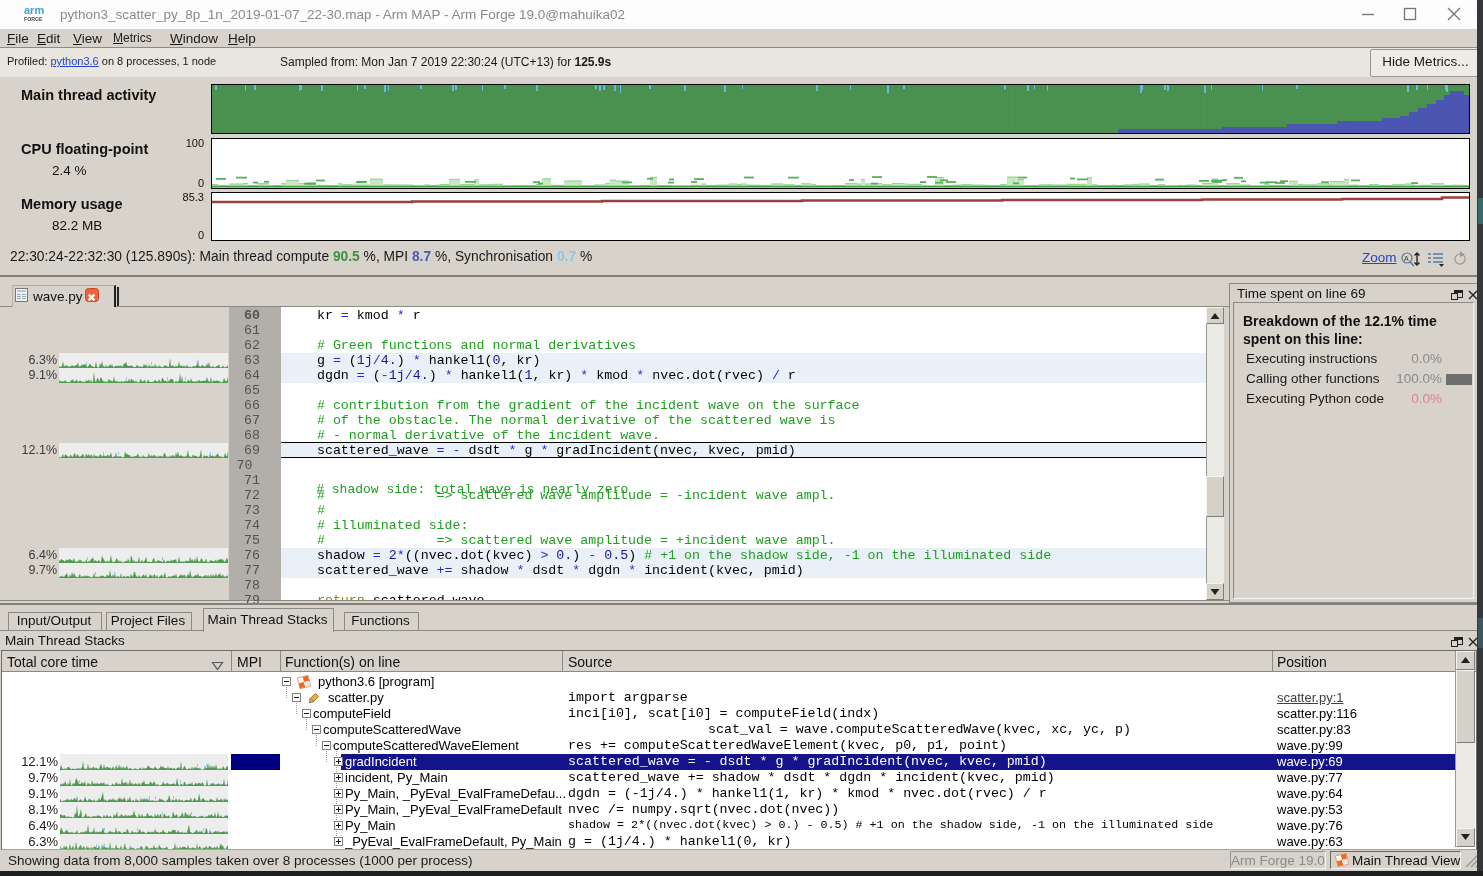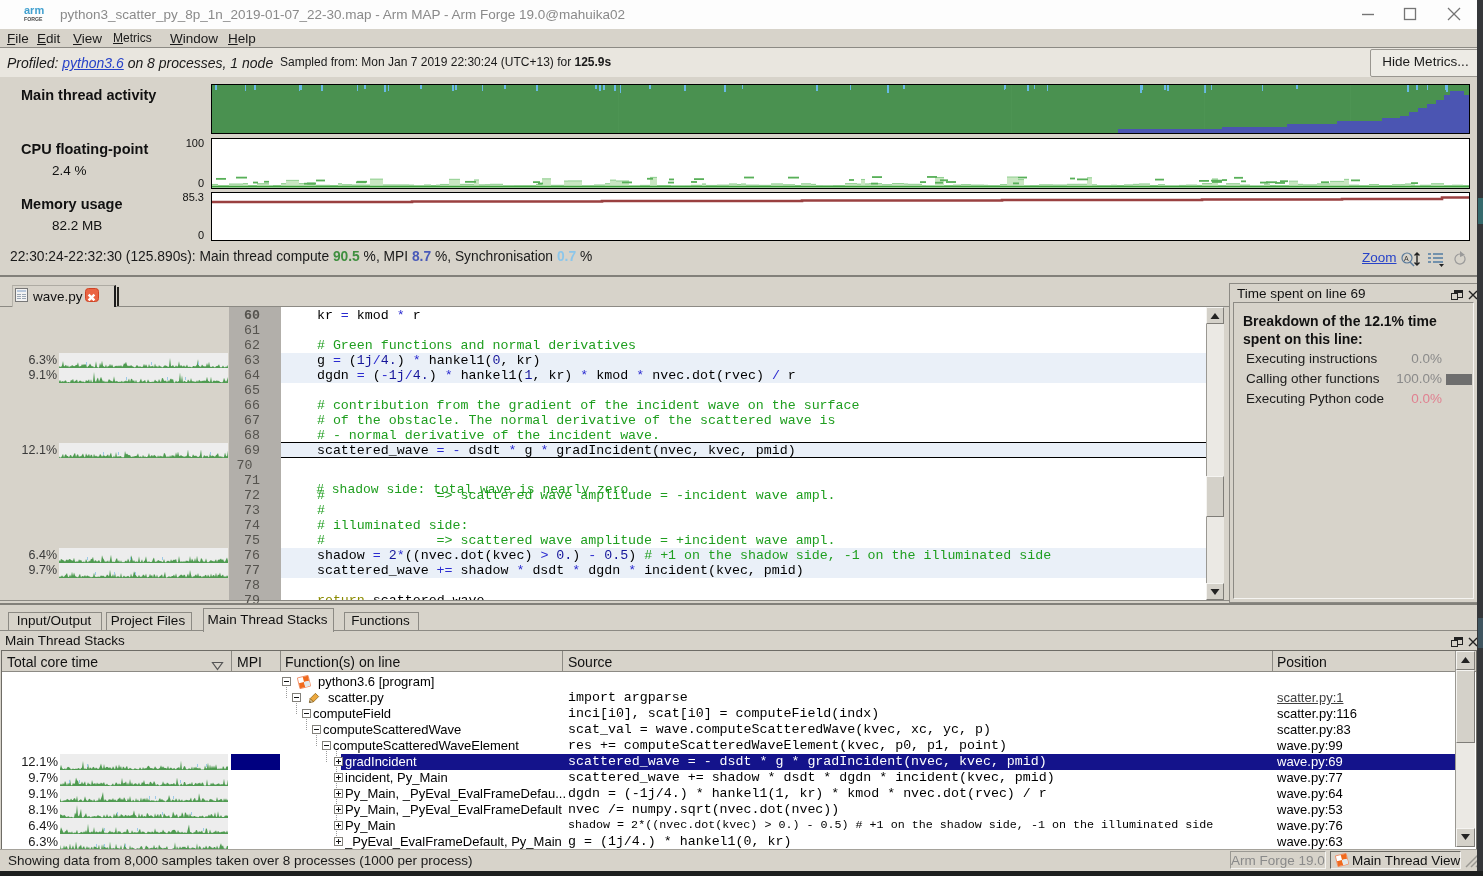--- a/index.html
+++ b/index.html
@@ -13,21 +13,21 @@
       <line x1="101" y1="8" x2="89" y2="20" stroke="#757575" stroke-width="1.3"></line>
     </svg></div>
 <div style="position:absolute;left:0px;top:29px;width:1483px;height:18px;background:#d7d3ca;border-bottom:1px solid #8c8a84;"></div>
 <div class="s" style="position:absolute;left:7px;top:31px;width:60px;height:16px;font-size:13.5px;color:#1a1a1a;"><u>F</u>ile</div>
 <div class="s" style="position:absolute;left:37px;top:31px;width:60px;height:16px;font-size:13.5px;color:#1a1a1a;"><u>E</u>dit</div>
 <div class="s" style="position:absolute;left:73px;top:31px;width:60px;height:16px;font-size:13.5px;color:#1a1a1a;"><u>V</u>iew</div>
 <div class="s" style="position:absolute;left:113px;top:31px;width:60px;height:16px;font-size:12px;color:#1a1a1a;"><u>M</u>etrics</div>
 <div class="s" style="position:absolute;left:170px;top:31px;width:60px;height:16px;font-size:13.5px;color:#1a1a1a;"><u>W</u>indow</div>
 <div class="s" style="position:absolute;left:228px;top:31px;width:60px;height:16px;font-size:13.5px;color:#1a1a1a;"><u>H</u>elp</div>
 <div style="position:absolute;left:0px;top:48px;width:1483px;height:29px;background:#e9e6df;border-bottom:1px solid #b2afa8;"></div>
-<div class="s" style="position:absolute;left:7px;top:55px;width:700px;height:17px;font-size:14px;color:#1a1a1a;font-style:italic;">Profiled: <span style="color:#2742c8;text-decoration:underline">python3.6</span> on 8 processes, 1 node</div>
+<div class="s" style="position:absolute;left:7px;top:55px;width:700px;height:17px;font-size:11px;color:#1a1a1a;">Profiled: <span style="color:#2742c8;text-decoration:underline">python3.6</span> on 8 processes, 1 node</div>
 <div class="s" style="position:absolute;left:280px;top:55px;width:700px;height:17px;font-size:12px;color:#1a1a1a;">Sampled from: Mon Jan 7 2019 22:30:24 (UTC+13) for <b>125.9s</b></div>
 <div class="s" style="position:absolute;left:1370px;top:49px;width:109px;height:26px;background:#edebe5;border:1px solid #999690;border-radius:2px;font-size:13.5px;color:#1a1a1a;text-align:center;line-height:24px;">Hide Metrics...</div>
 <div style="position:absolute;left:0px;top:77px;width:1483px;height:198px;background:#d7d3ca;"></div>
 <div class="s" style="position:absolute;left:21px;top:87px;width:190px;height:17px;font-size:14.5px;font-weight:bold;color:#111;">Main thread activity</div>
 <div class="s" style="position:absolute;left:21px;top:141px;width:190px;height:17px;font-size:14.5px;font-weight:bold;color:#111;">CPU floating-point</div>
 <div class="s" style="position:absolute;left:52px;top:163px;width:100px;height:16px;font-size:13.5px;color:#111;">2.4 %</div>
 <div class="s" style="position:absolute;left:21px;top:196px;width:190px;height:17px;font-size:14.5px;font-weight:bold;color:#111;">Memory usage</div>
 <div class="s" style="position:absolute;left:52px;top:218px;width:100px;height:16px;font-size:13.5px;color:#111;">82.2 MB</div>
 <div class="s" style="position:absolute;left:154px;top:137px;width:50px;height:12px;font-size:11px;color:#111;text-align:right;">100</div>
 <div class="s" style="position:absolute;left:154px;top:177px;width:50px;height:12px;font-size:11px;color:#111;text-align:right;">0</div>
@@ -526,21 +526,21 @@
 <div style="position:absolute;left:302px;top:709px;width:9px;height:9px;background:#fff;border:1px solid #82807a;box-sizing:border-box;">
     <div style="position:absolute;left:1px;top:3px;width:5px;height:1px;background:#111"></div>
   </div>
 <div class="s" style="position:absolute;left:313px;top:706px;width:252px;height:16px;font-size:13px;line-height:15px;color:#000;white-space:pre;overflow:hidden;">computeField</div>
 <div class="m" style="position:absolute;left:568px;top:706px;width:703px;height:16px;font-size:13.3px;line-height:15px;color:#000;white-space:pre;overflow:hidden;">inci[i0], scat[i0] = computeField(indx)</div>
 <div class="s" style="position:absolute;left:1277px;top:706px;width:178px;height:16px;font-size:13px;line-height:15px;color:#000;white-space:nowrap;">scatter.py:116</div>
 <div style="position:absolute;left:312px;top:725px;width:9px;height:9px;background:#fff;border:1px solid #82807a;box-sizing:border-box;">
     <div style="position:absolute;left:1px;top:3px;width:5px;height:1px;background:#111"></div>
   </div>
 <div class="s" style="position:absolute;left:323px;top:722px;width:242px;height:16px;font-size:13px;line-height:15px;color:#000;white-space:pre;overflow:hidden;">computeScatteredWave</div>
-<div class="m" style="position:absolute;left:568px;top:722px;width:703px;height:16px;font-size:13.3px;line-height:15px;color:#000;white-space:pre;overflow:hidden;">scat_val = wave.computeScatteredWave(kvec, xc, yc, p)</div>
+<div class="m" style="position:absolute;left:568px;top:722px;width:703px;height:16px;font-size:13.3px;line-height:15px;color:#000;white-space:pre;overflow:hidden;text-align:center;">scat_val = wave.computeScatteredWave(kvec, xc, yc, p)</div>
 <div class="s" style="position:absolute;left:1277px;top:722px;width:178px;height:16px;font-size:13px;line-height:15px;color:#000;white-space:nowrap;">scatter.py:83</div>
 <div style="position:absolute;left:322px;top:741px;width:9px;height:9px;background:#fff;border:1px solid #82807a;box-sizing:border-box;">
     <div style="position:absolute;left:1px;top:3px;width:5px;height:1px;background:#111"></div>
   </div>
 <div class="s" style="position:absolute;left:333px;top:738px;width:232px;height:16px;font-size:13px;line-height:15px;color:#000;white-space:pre;overflow:hidden;">computeScatteredWaveElement</div>
 <div class="m" style="position:absolute;left:568px;top:738px;width:703px;height:16px;font-size:13.3px;line-height:15px;color:#000;white-space:pre;overflow:hidden;">res += computeScatteredWaveElement(kvec, p0, p1, point)</div>
 <div class="s" style="position:absolute;left:1277px;top:738px;width:178px;height:16px;font-size:13px;line-height:15px;color:#000;white-space:nowrap;">wave.py:99</div>
 <div style="position:absolute;left:341px;top:754px;width:1114px;height:16px;background:#14138b;"></div>
 <div style="position:absolute;left:231px;top:754px;width:49px;height:16px;background:#000080;"></div>
 <div style="position:absolute;left:334px;top:757px;width:9px;height:9px;background:#fff;border:1px solid #82807a;box-sizing:border-box;">

